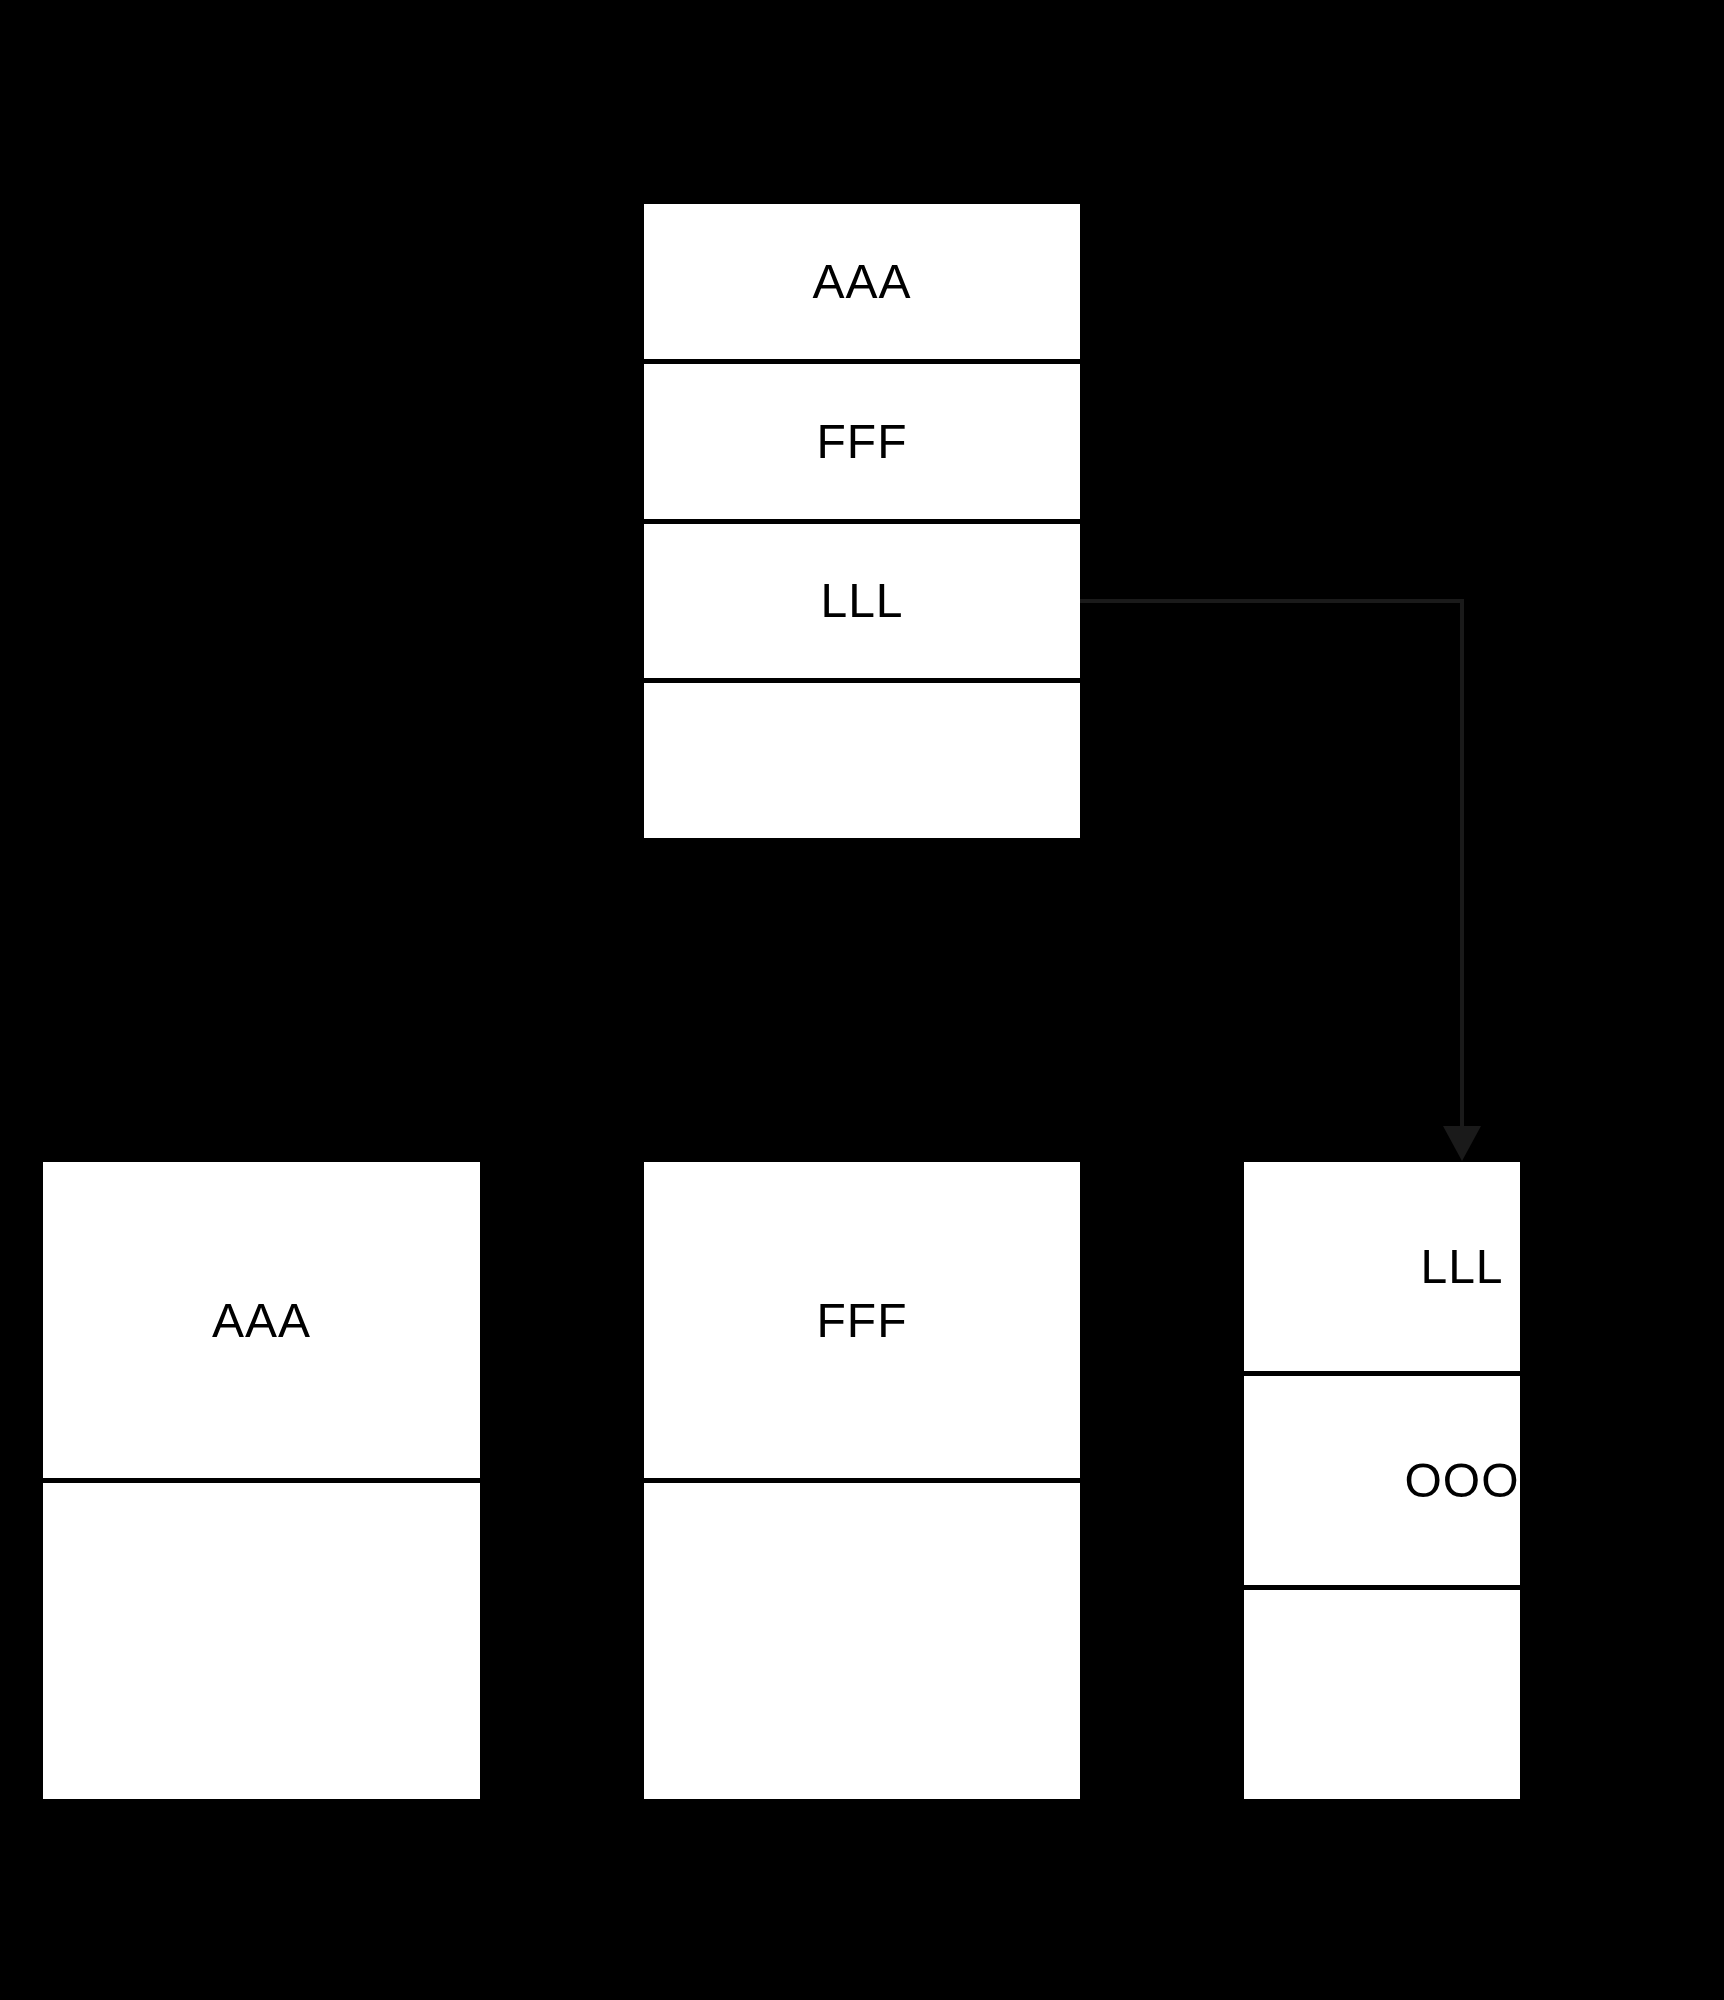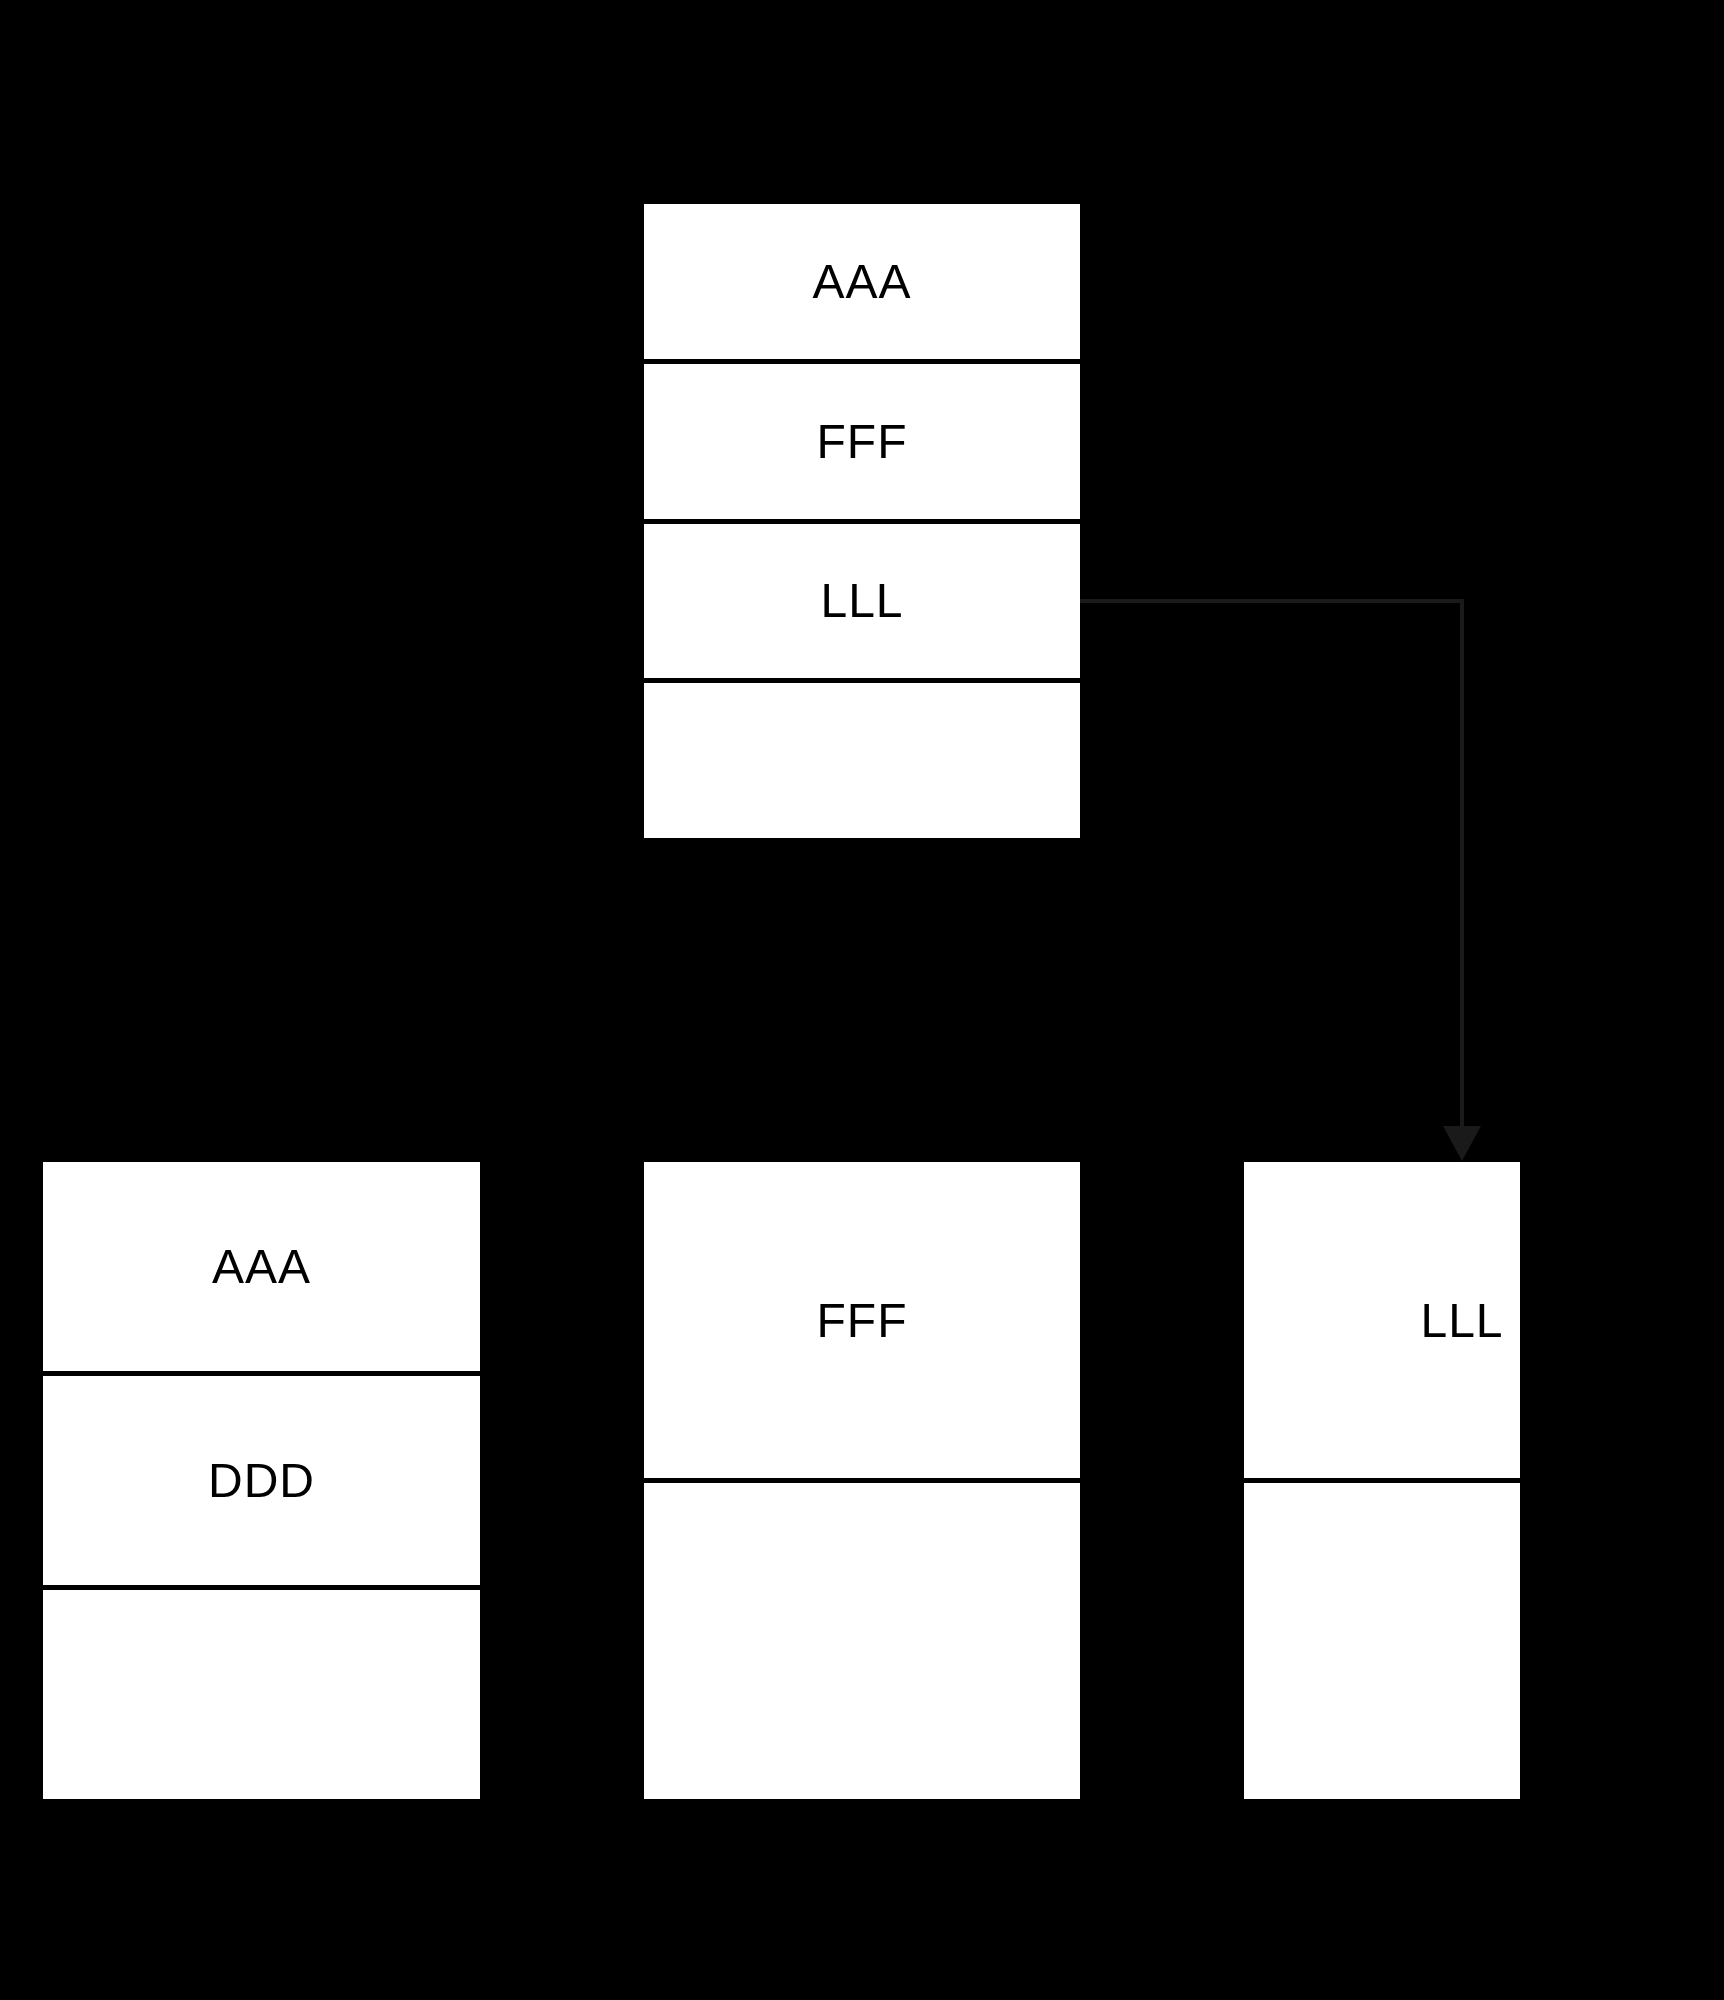--- a/index.html
+++ b/index.html
@@ -57,31 +57,31 @@
 
   <div class="node" style="left:644px; top:204px; width:436px; height:634px;">
     <div class="cell">AAA</div>
     <div class="cell">FFF</div>
     <div class="cell">LLL</div>
     <div class="cell"></div>
   </div>
 
   <div class="node" style="left:43px; top:1162px; width:437px; height:637px;">
     <div class="cell">AAA</div>
-    <div class="cell">DDD</div>
     <div class="cell"></div>
   </div>
 
   <div class="node" style="left:644px; top:1162px; width:436px; height:637px;">
     <div class="cell">FFF</div>
     <div class="cell"></div>
   </div>
 
   <div class="node" style="left:1244px; top:1162px; width:436px; height:637px;">
     <div class="cell">LLL</div>
+    <div class="cell">OOO</div>
     <div class="cell"></div>
   </div>
 
   <svg class="arrow-layer" width="1724" height="2000" viewBox="0 0 1724 2000">
     <path class="arrow-line" d="M 1080 601 H 1462 V 1128"></path>
     <polygon class="arrow-head" points="1443,1126 1481,1126 1462,1161"></polygon>
   </svg>
 
 </div>
 

